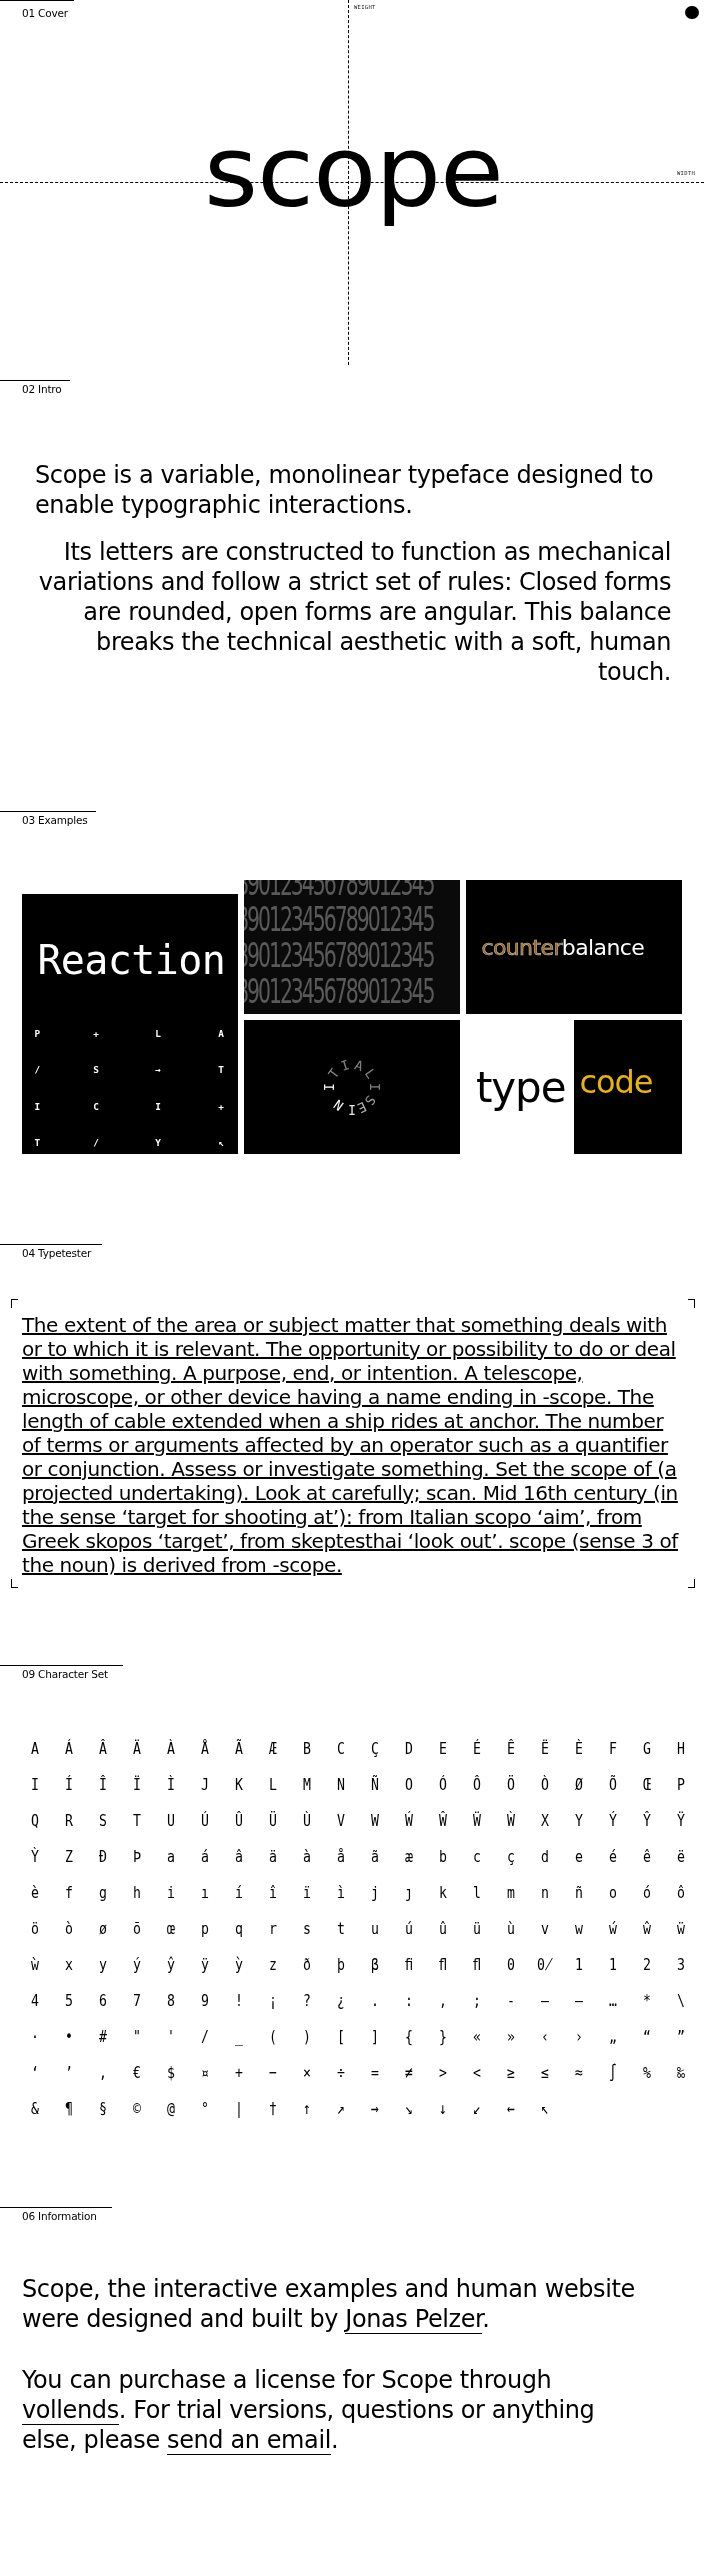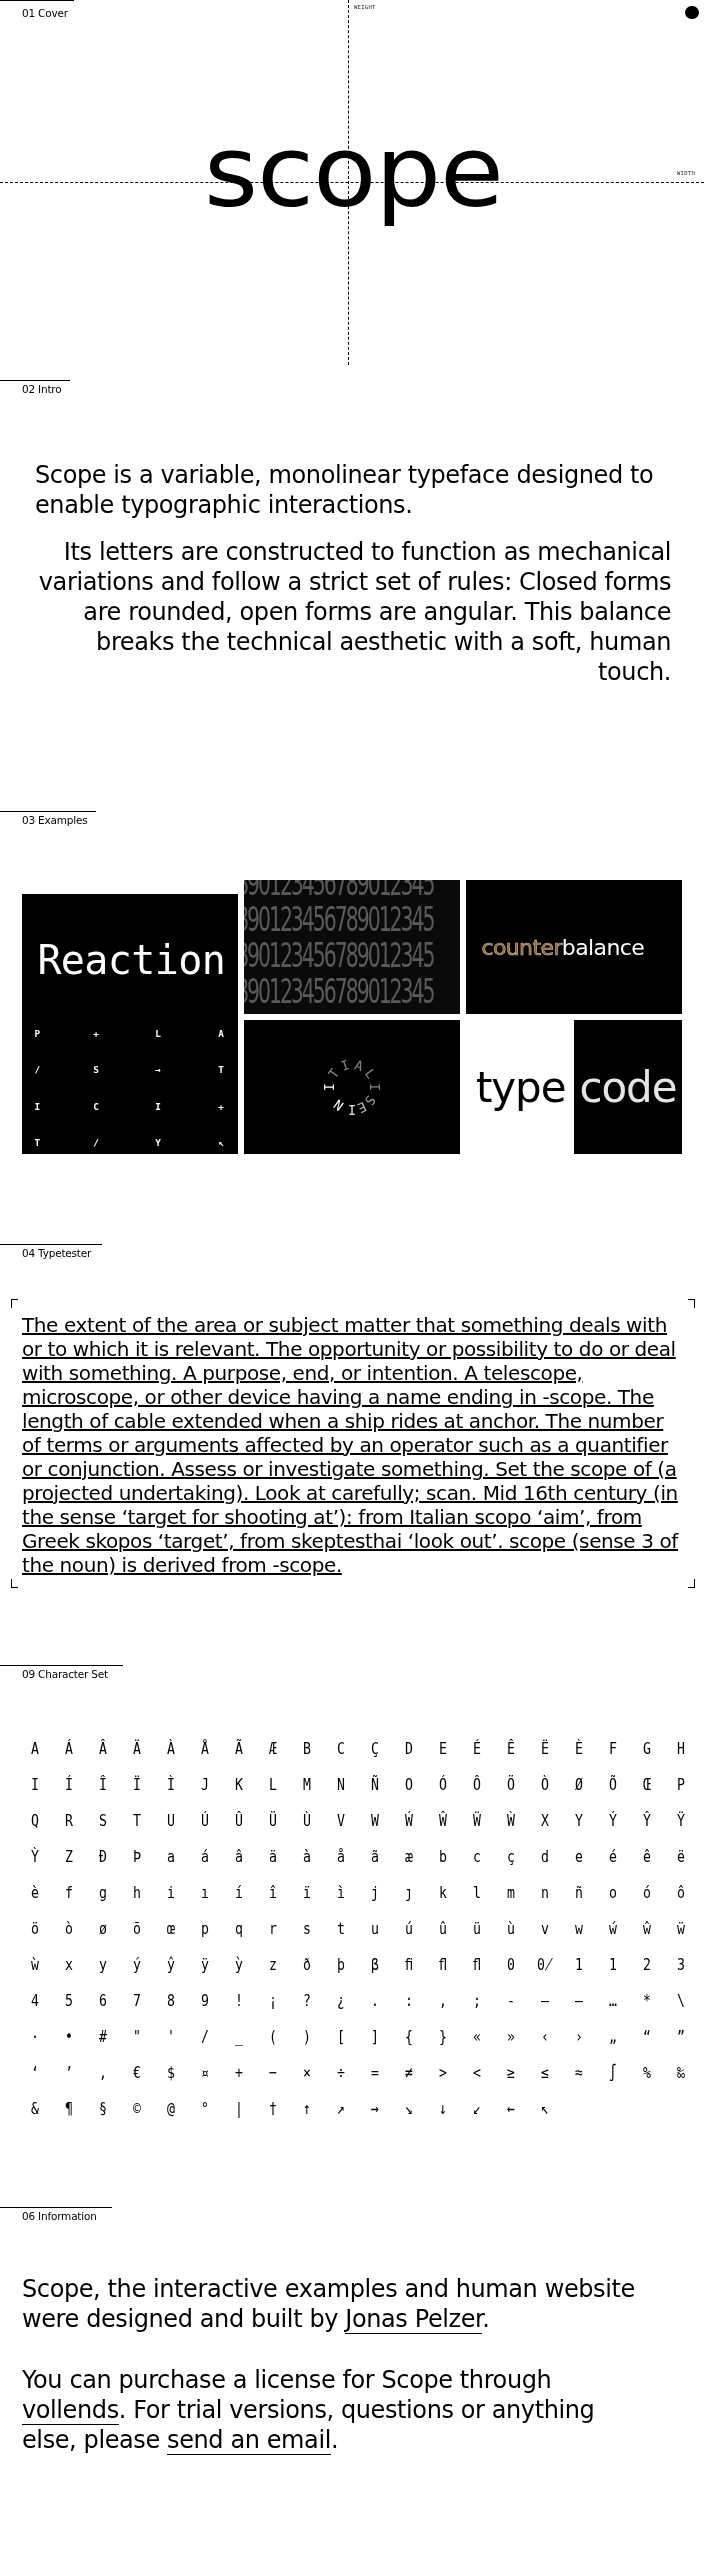--- a/index.html
+++ b/index.html
@@ -43,21 +43,21 @@
   .balance-solid { color: #fff; }
   .grid4 { position: absolute; left: 0; top: 0; width: 216px; height: 134px; }
   .grid4 span { position: absolute; color: #fff; font-family: "DejaVu Sans Mono", monospace;
                 font-size: 9.4px; font-weight: bold; transform: translate(-50%, -50%); }
   .circle-wrap { position: absolute; left: 108px; top: 67px; width: 0; height: 0; }
   .circle-wrap span { position: absolute; font-family: "DejaVu Sans Mono", monospace; font-size: 13.2px;
                       left: 0; top: 0; color: #fff; }
   .typecode-type { position: absolute; left: 10px; top: 43px; font-size: 42px; color: #000;
                    letter-spacing: -1.1px; white-space: nowrap; }
   .typecode-box { position: absolute; left: 108px; top: 0; width: 108px; height: 134px; background: #000; }
-  .typecode-code { position: absolute; left: 5.5px; top: 43px; font-size: 42px; color: #e5e5e5;
+  .typecode-code { position: absolute; left: 5.5px; top: 43px; font-size: 32px; color: #eab308;
                    letter-spacing: -1.1px; white-space: nowrap; }
 
   
   .bracket { position: absolute; width: 5.5px; height: 7.7px; border-color: #000; border-style: solid; border-width: 0; }
   .tester { position: absolute; left: 22px; top: 1313px; width: 663px; font-size: 20px; line-height: 24px;
             letter-spacing: -0.4px; outline: none; text-decoration: underline; }
 
   
   .charset { position: absolute; left: 17.6px; top: 1731px; width: 682px; }
   .charset .row { height: 36px; display: flex; }

